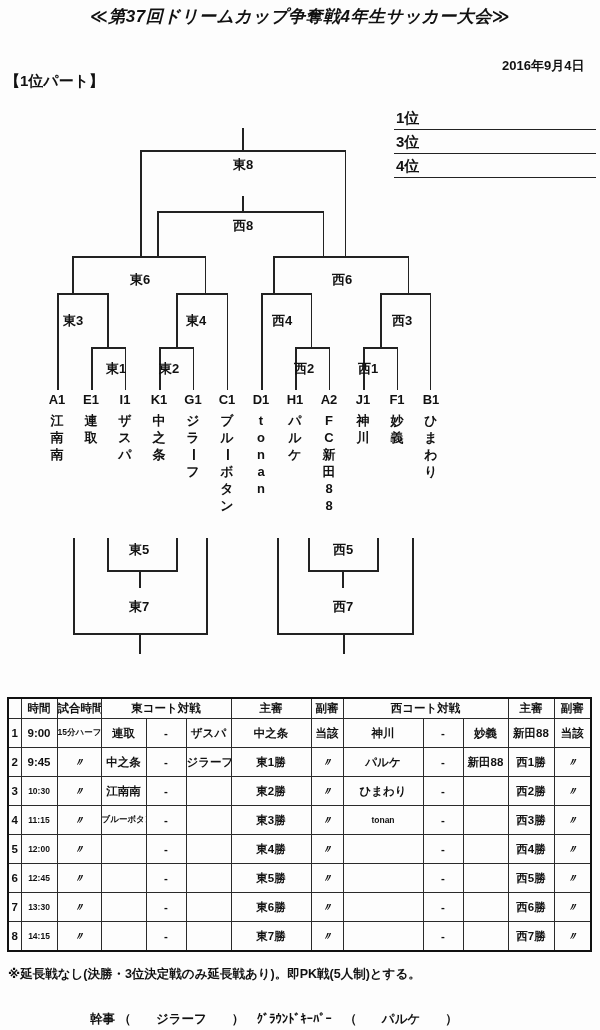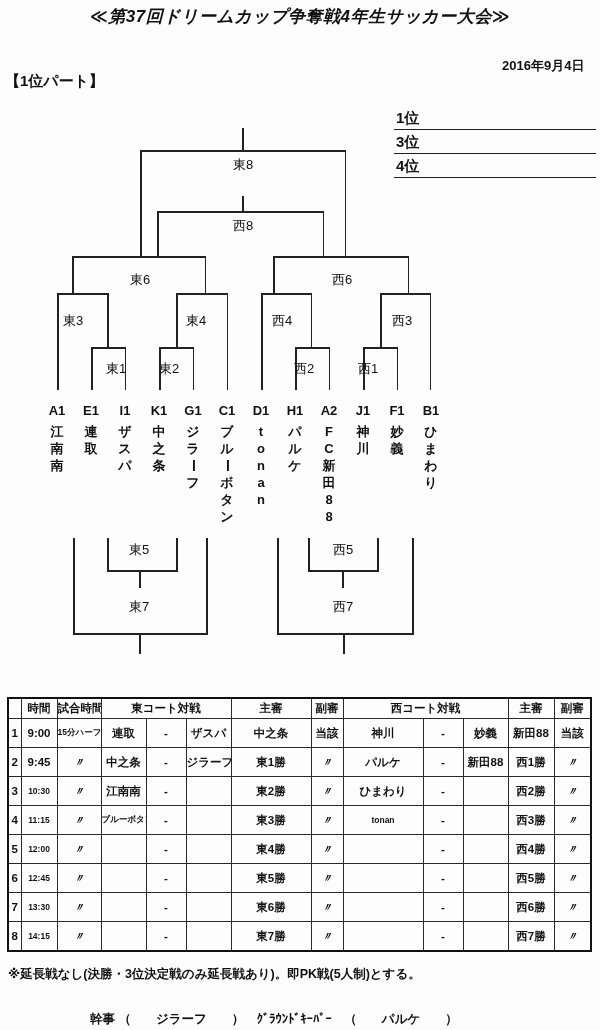--- a/index.html
+++ b/index.html
@@ -8,24 +8,24 @@
     font-family:"Liberation Sans","DejaVu Sans",sans-serif;color:#111;
     overflow:hidden;margin:0;
   }
   .abs{position:absolute;white-space:nowrap;}
   .title{top:5px;left:0;width:600px;text-align:center;font-size:17px;font-weight:bold;font-style:italic;letter-spacing:.5px;}
   .part{top:44px;left:5px;font-size:15px;font-weight:bold;margin-top:28px;}
   .date{top:57px;left:490px;font-size:13px;font-weight:bold;margin-left:12px;}
   .venue{top:89px;left:35px;font-size:15px;font-weight:bold;}
   
   .l{position:absolute;background:#222;}
-  .lbl{position:absolute;transform:translateX(-50%);font-size:13px;font-weight:normal;white-space:nowrap;}
+  .lbl{position:absolute;transform:translateX(-50%);font-size:13px;font-weight:bold;white-space:nowrap;}
   
   .seed{position:absolute;width:30px;text-align:center;}
-  .code{font-size:13px;font-weight:bold;height:18px;margin-top:11px;}
+  .code{font-size:13px;font-weight:bold;height:18px;}
   .team{margin-top:2px;font-size:13px;font-weight:600;}
   .team div{height:17px;line-height:17px;}
   .team .rot{transform:rotate(90deg);}
   
   .rank{position:absolute;left:394px;top:106px;width:202px;}
   .rankrow{height:23px;border-bottom:1.5px solid #222;display:flex;align-items:flex-end;}
   .rankrow span{font-size:15px;font-weight:bold;padding:0 0 1px 2px;}
   
   table.sch{position:absolute;left:7px;top:697px;width:583px;border-collapse:collapse;table-layout:fixed;
     border:2px solid #111;font-size:11.5px;font-weight:600;}

